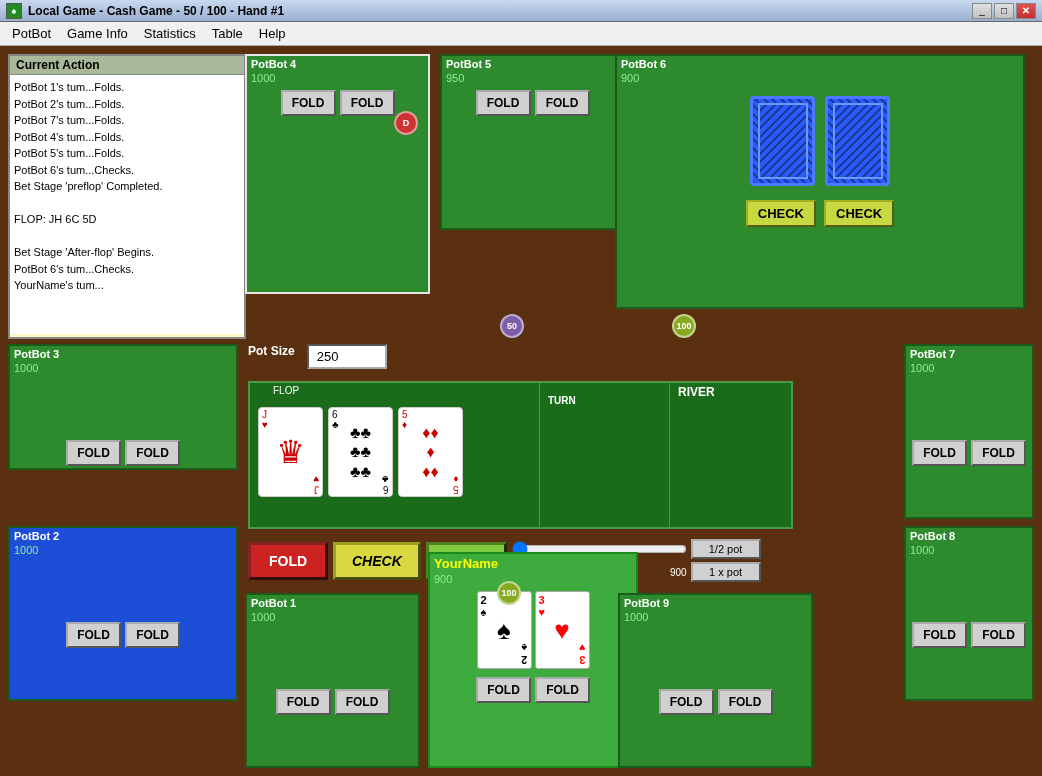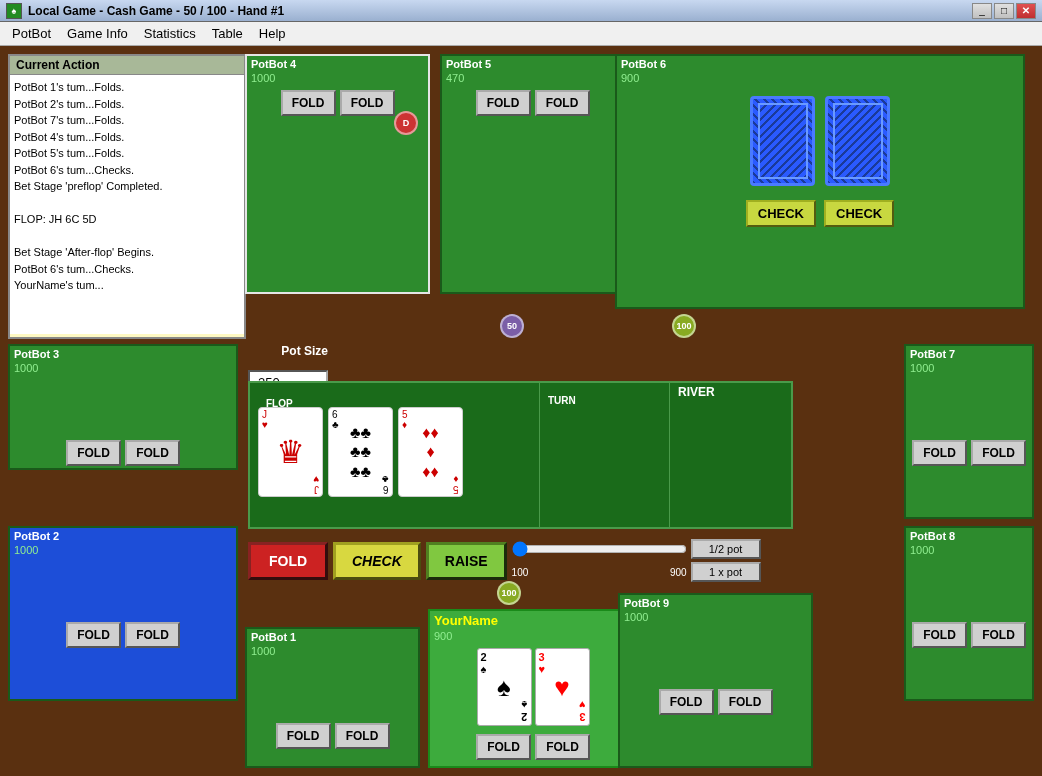--- a/index.html
+++ b/index.html
@@ -98,21 +98,21 @@
       width: 185px;
       height: 240px;
       background: #2d8b2d;
       border: 2px solid #e5e5e5;
     }
     .panel-potbot5 {
       position: absolute;
       top: 8px;
       left: 440px;
       width: 185px;
-      height: 240px;
+      height: 176px;
       background: #2d8b2d;
       border: 2px solid #1a5a1a;
     }
     .panel-potbot6 {
       position: absolute;
       top: 8px;
       left: 615px;
       width: 410px;
       height: 255px;
       background: #2d8b2d;
@@ -158,53 +158,52 @@
       background: #2d8b2d;
       border: 2px solid #1a5a1a;
     }
     
     
     .panel-potbot1 {
       position: absolute;
       bottom: 8px;
       left: 245px;
       width: 175px;
-      height: 141px;
+      height: 175px;
       background: #2d8b2d;
       border: 2px solid #1a5a1a;
     }
     .panel-yourname {
       position: absolute;
       bottom: 8px;
       left: 428px;
       width: 210px;
-      height: 159px;
+      height: 216px;
       background: #3dab3d;
       border: 2px solid #1a8a1a;
     }
     .panel-yourname .player-name { color: #ffff00; font-size: 13px; }
     .panel-potbot9 {
       position: absolute;
       bottom: 8px;
       left: 618px;
       width: 195px;
       height: 175px;
       background: #2d8b2d;
       border: 2px solid #1a5a1a;
     }
     
     
     .pot-size-area {
       position: absolute;
       top: 298px;
       left: 248px;
       display: flex;
-      align-items: flex-end;
+      align-items: flex-start;
       gap: 12px;
-      flex-direction: column;
     }
     .pot-label { color: white; font-size: 12px; font-weight: bold; }
     
     
     .card {
       width: 65px;
       height: 90px;
       background: white;
       border: 1px solid #ccc;
       border-radius: 4px;
@@ -318,21 +317,21 @@
       display: flex;
       align-items: center;
       justify-content: center;
       font-size: 9px;
     }
     .mini-card .top-left { position: absolute; top: 2px; left: 3px; font-size: 11px; line-height: 1.1; font-weight: bold; }
     .mini-card .bottom-right { position: absolute; bottom: 2px; right: 3px; font-size: 11px; line-height: 1.1; font-weight: bold; transform: rotate(180deg); }
     .mini-card .center-suit { font-size: 26px; line-height: 1; }
     
     
-    .flop-label { position: absolute; top: 2px; left: 16px; color: white; font-size: 10px; font-weight: bold; margin-top: 13px; }
+    .flop-label { position: absolute; top: 2px; left: 23px; color: white; font-size: 10px; font-weight: normal; }
     .turn-label { position: absolute; top: 12px; left: 8px; color: white; font-size: 10px; font-weight: bold; }
     .river-label { position: absolute; top: 2px; left: 8px; color: white; font-size: 12px; font-weight: bold; }
   </style>
 </head>
 <body>
 
 <div class="title-bar">
   <div class="title-bar-icon">♠</div>
   <span class="title-bar-text">Local Game - Cash Game - 50 / 100 - Hand #1</span>
   <div class="title-bar-buttons">
@@ -377,21 +376,21 @@
     <div class="player-btn-row">
       <button class="fold-btn">FOLD</button>
       <button class="fold-btn">FOLD</button>
     </div>
 
     <div class="token token-dealer" style="position:absolute; top:55px; right:10px;">D</div>
   </div>
 
   <div class="panel-potbot5">
     <div class="player-name">PotBot 5</div>
-    <div class="player-chips">470</div>
+    <div class="player-chips">950</div>
     <div class="player-btn-row">
       <button class="fold-btn">FOLD</button>
       <button class="fold-btn">FOLD</button>
     </div>
   </div>
 
   <div class="panel-potbot6">
     <div class="player-name">PotBot 6</div>
     <div class="player-chips">900</div>
 

